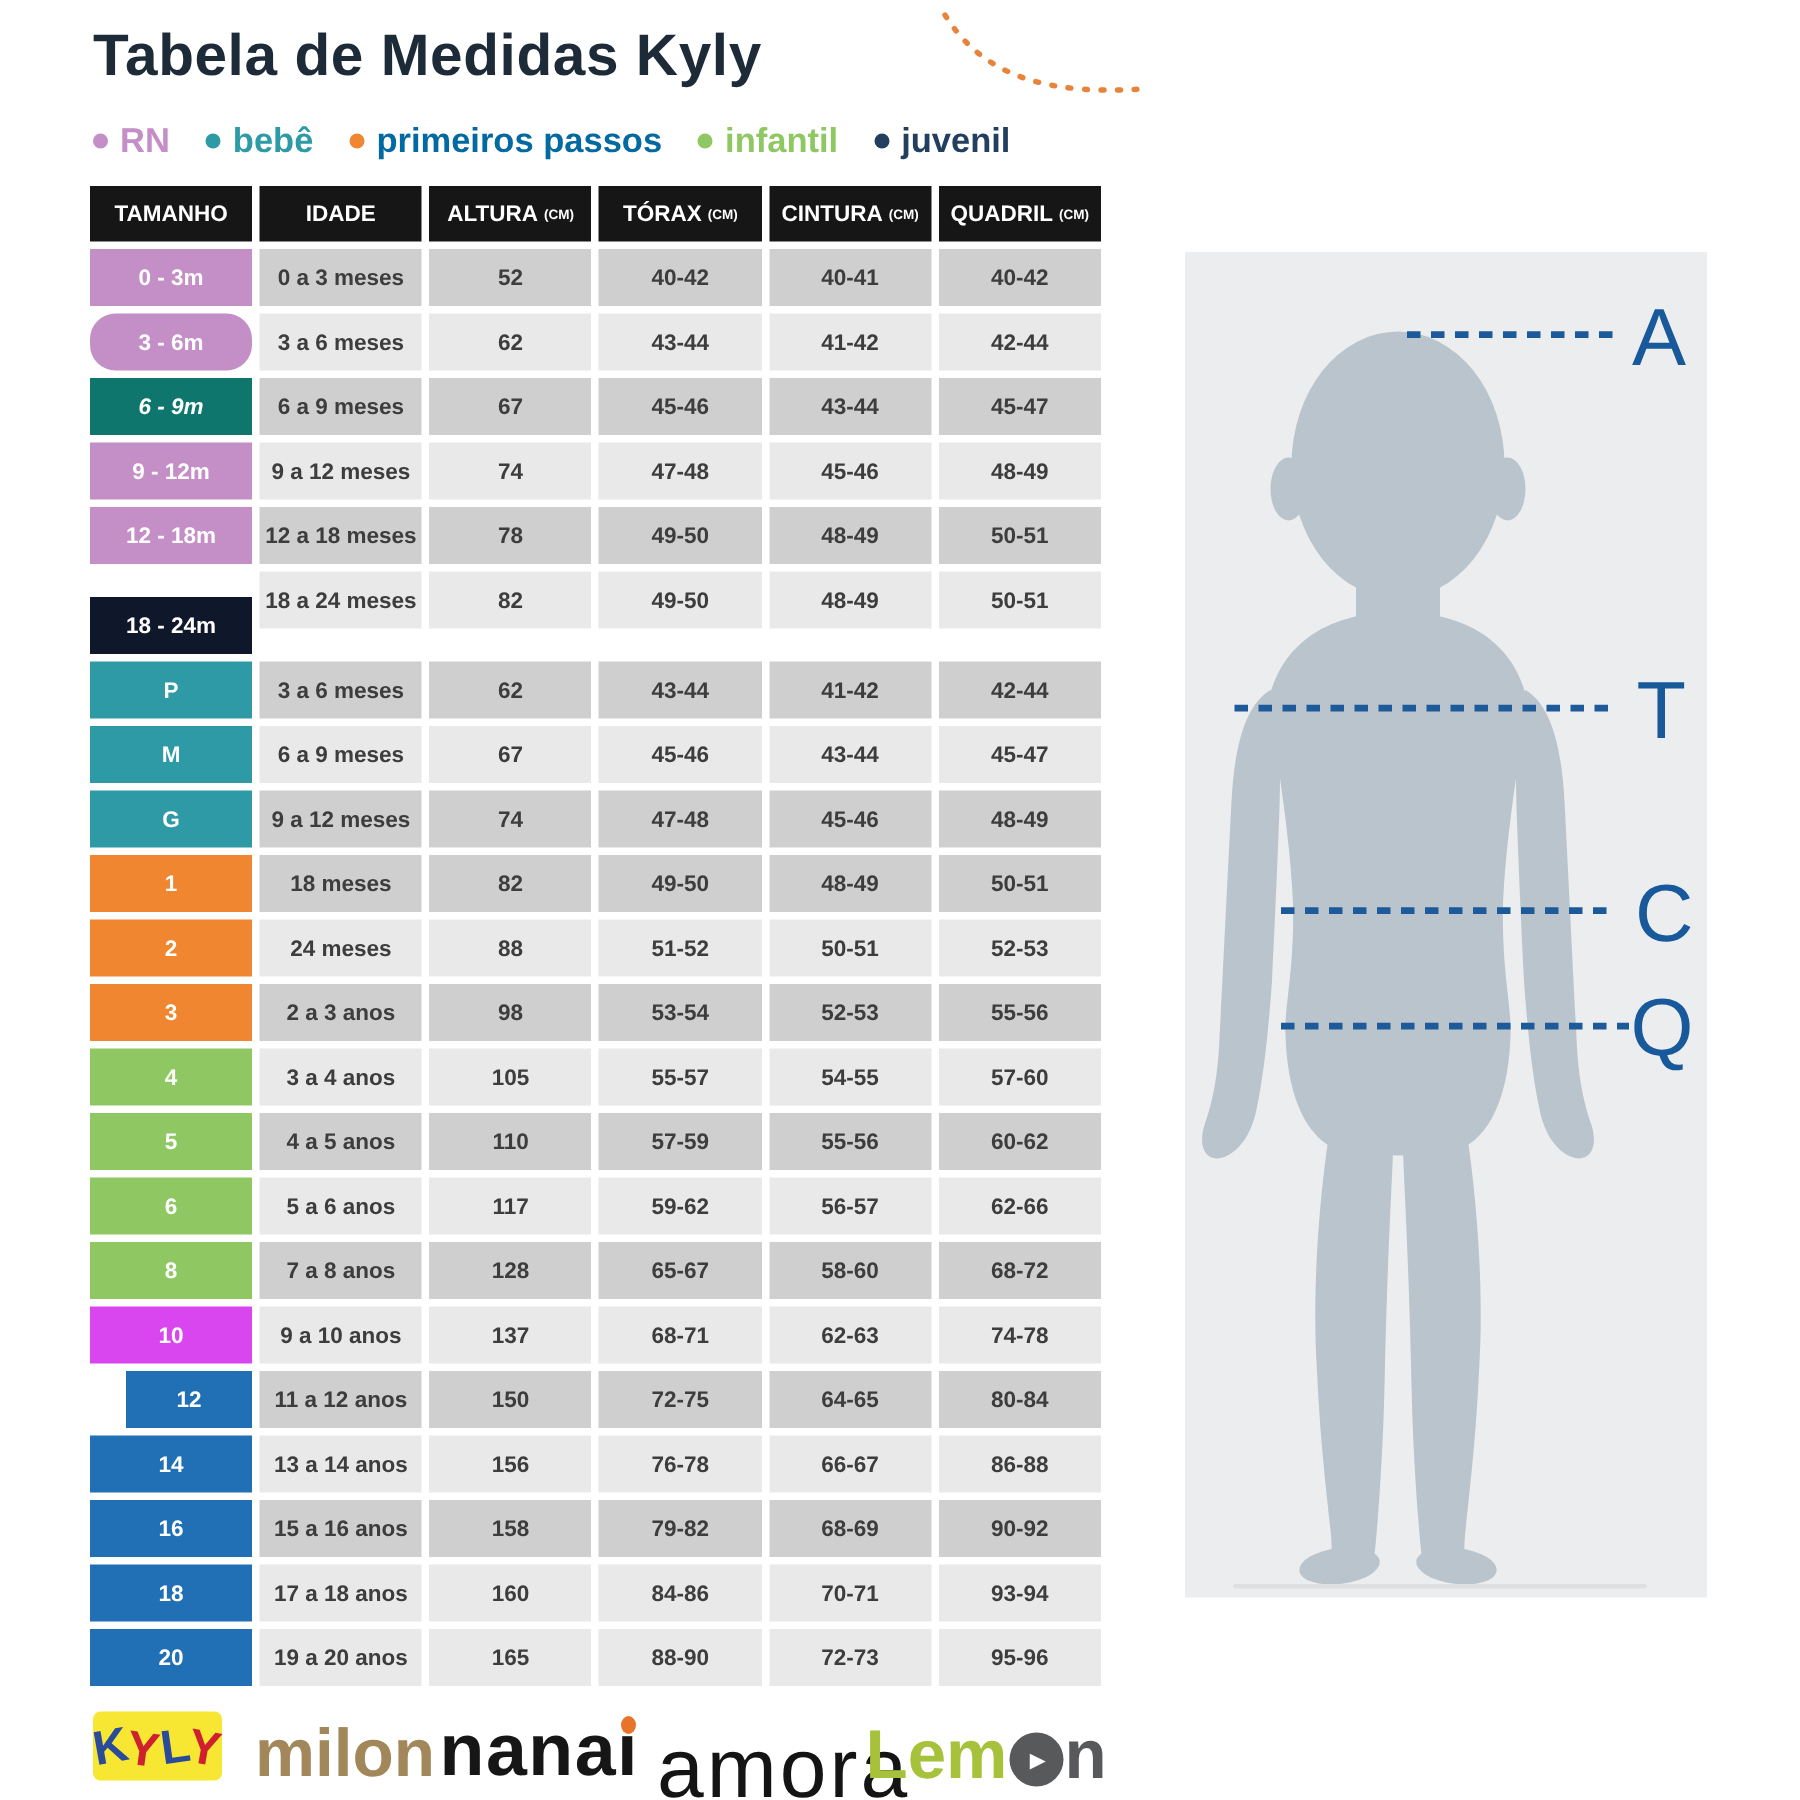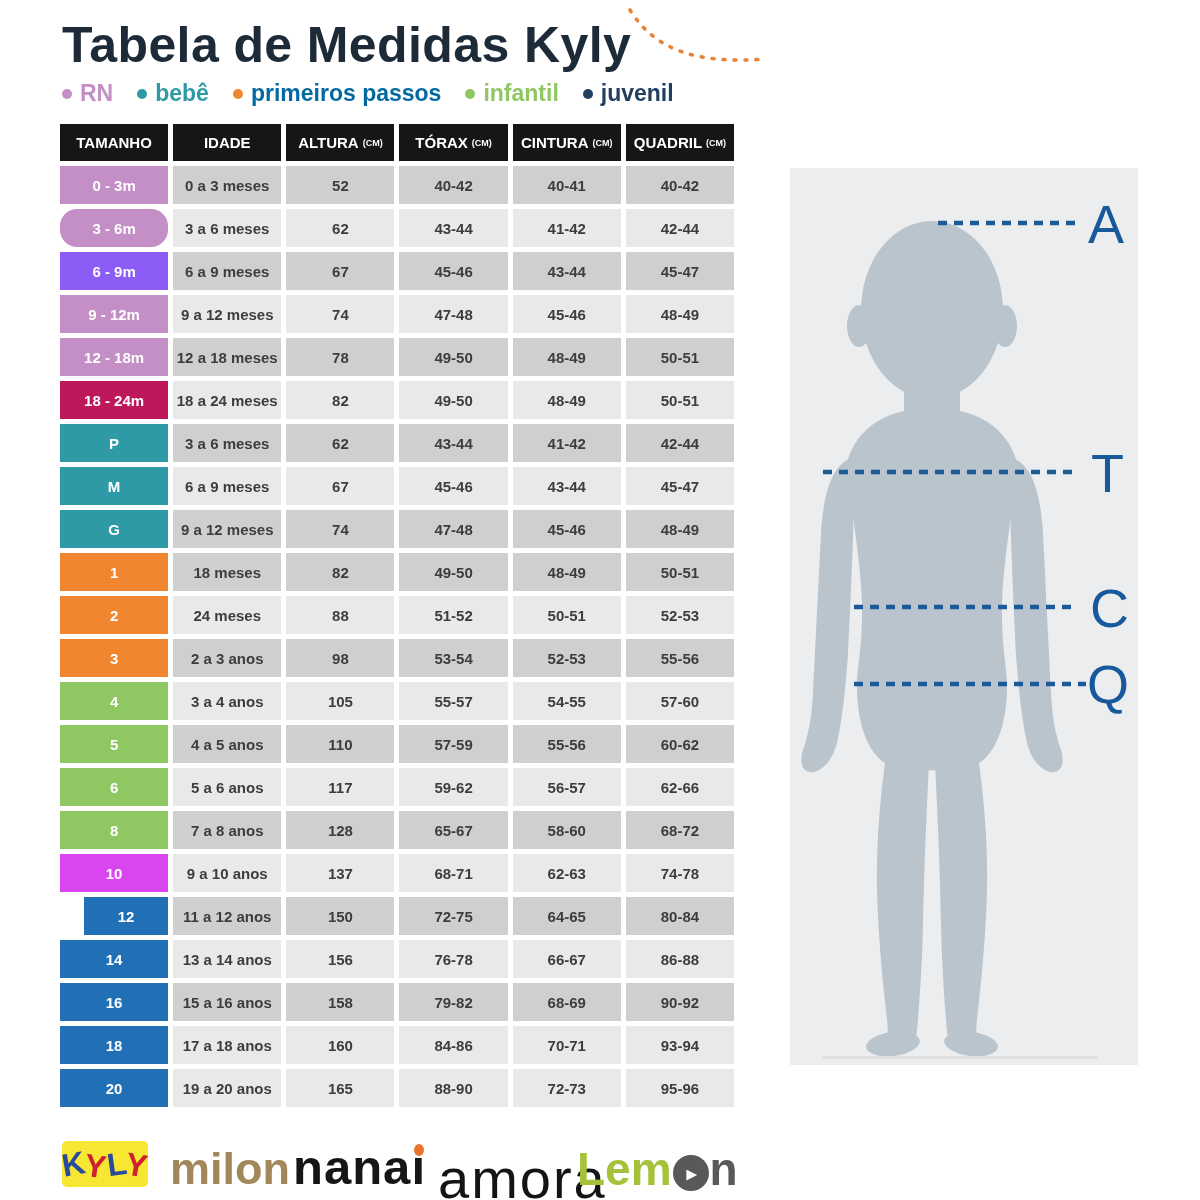--- a/index.html
+++ b/index.html
@@ -1,21 +1,21 @@
 <!DOCTYPE html>
 <html><head>
 <meta charset="utf-8">
 <style>
   html,body{margin:0;padding:0;}
   body{
     width:1200px;height:1200px;position:relative;background:#ffffff;
     font-family:"Liberation Sans", sans-serif;overflow:hidden;
   }
   .title{
-    position:absolute;left:62px;top:16px;font-size:50px;font-weight:bold;
+    position:absolute;left:62px;top:16px;font-size:39px;font-weight:bold;
     color:#1d2b38;letter-spacing:.4px;
   }
   .arc-decor{position:absolute;left:618px;top:2px;}
   .legend{position:absolute;left:62px;top:80px;display:flex;gap:24px;align-items:center;}
   .legend-item{display:flex;align-items:center;gap:8px;font-size:23px;font-weight:bold;}
   .legend-dot{width:10px;height:10px;border-radius:50%;flex:0 0 auto;}
   .size-table{
     position:absolute;left:60px;top:124px;width:674px;
     display:grid;grid-template-columns:repeat(6,1fr);gap:5px;
   }
@@ -112,39 +112,39 @@
     <div class="cell dark">52</div>
     <div class="cell dark">40-42</div>
     <div class="cell dark">40-41</div>
     <div class="cell dark">40-42</div>
     <div class="cell size" style="background: rgb(196, 142, 198); border-radius: 17px;">3 - 6m</div>
     <div class="cell light">3 a 6 meses</div>
     <div class="cell light">62</div>
     <div class="cell light">43-44</div>
     <div class="cell light">41-42</div>
     <div class="cell light">42-44</div>
-    <div class="cell size" style="background: #8b5cf6;">6 - 9m</div>
+    <div class="cell size" style="background: #0f766e; font-style: italic;">6 - 9m</div>
     <div class="cell dark">6 a 9 meses</div>
     <div class="cell dark">67</div>
     <div class="cell dark">45-46</div>
     <div class="cell dark">43-44</div>
     <div class="cell dark">45-47</div>
     <div class="cell size" style="background: rgb(196, 142, 198);">9 - 12m</div>
     <div class="cell light">9 a 12 meses</div>
     <div class="cell light">74</div>
     <div class="cell light">47-48</div>
     <div class="cell light">45-46</div>
     <div class="cell light">48-49</div>
     <div class="cell size" style="background: rgb(196, 142, 198);">12 - 18m</div>
     <div class="cell dark">12 a 18 meses</div>
     <div class="cell dark">78</div>
     <div class="cell dark">49-50</div>
     <div class="cell dark">48-49</div>
     <div class="cell dark">50-51</div>
-    <div class="cell size" style="background: #be185d;">18 - 24m</div>
+    <div class="cell size" style="background: #0f172a; margin-top: 17px;">18 - 24m</div>
     <div class="cell light">18 a 24 meses</div>
     <div class="cell light">82</div>
     <div class="cell light">49-50</div>
     <div class="cell light">48-49</div>
     <div class="cell light">50-51</div>
     <div class="cell size" style="background: rgb(45, 154, 165);">P</div>
     <div class="cell dark">3 a 6 meses</div>
     <div class="cell dark">62</div>
     <div class="cell dark">43-44</div>
     <div class="cell dark">41-42</div>

